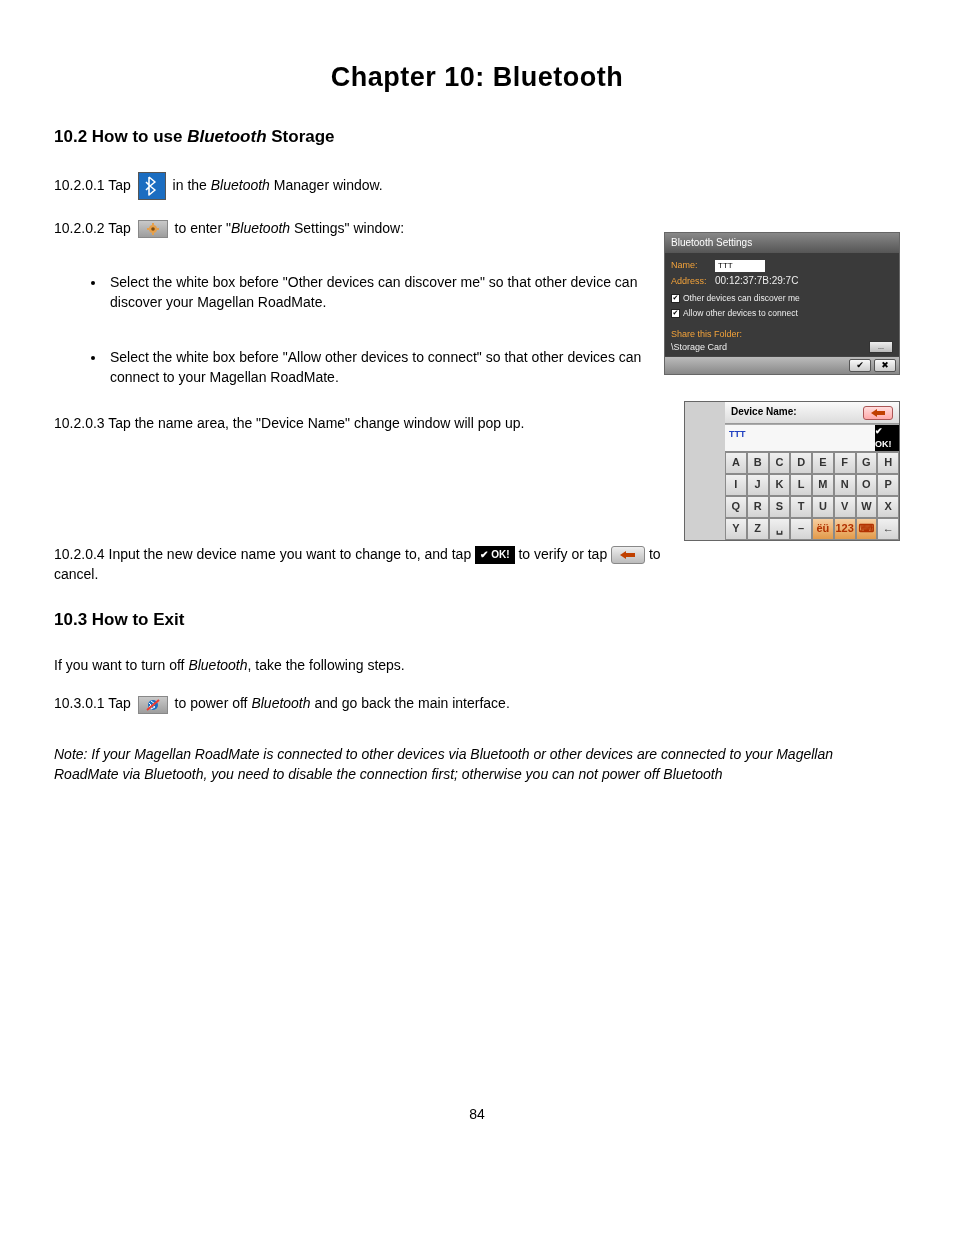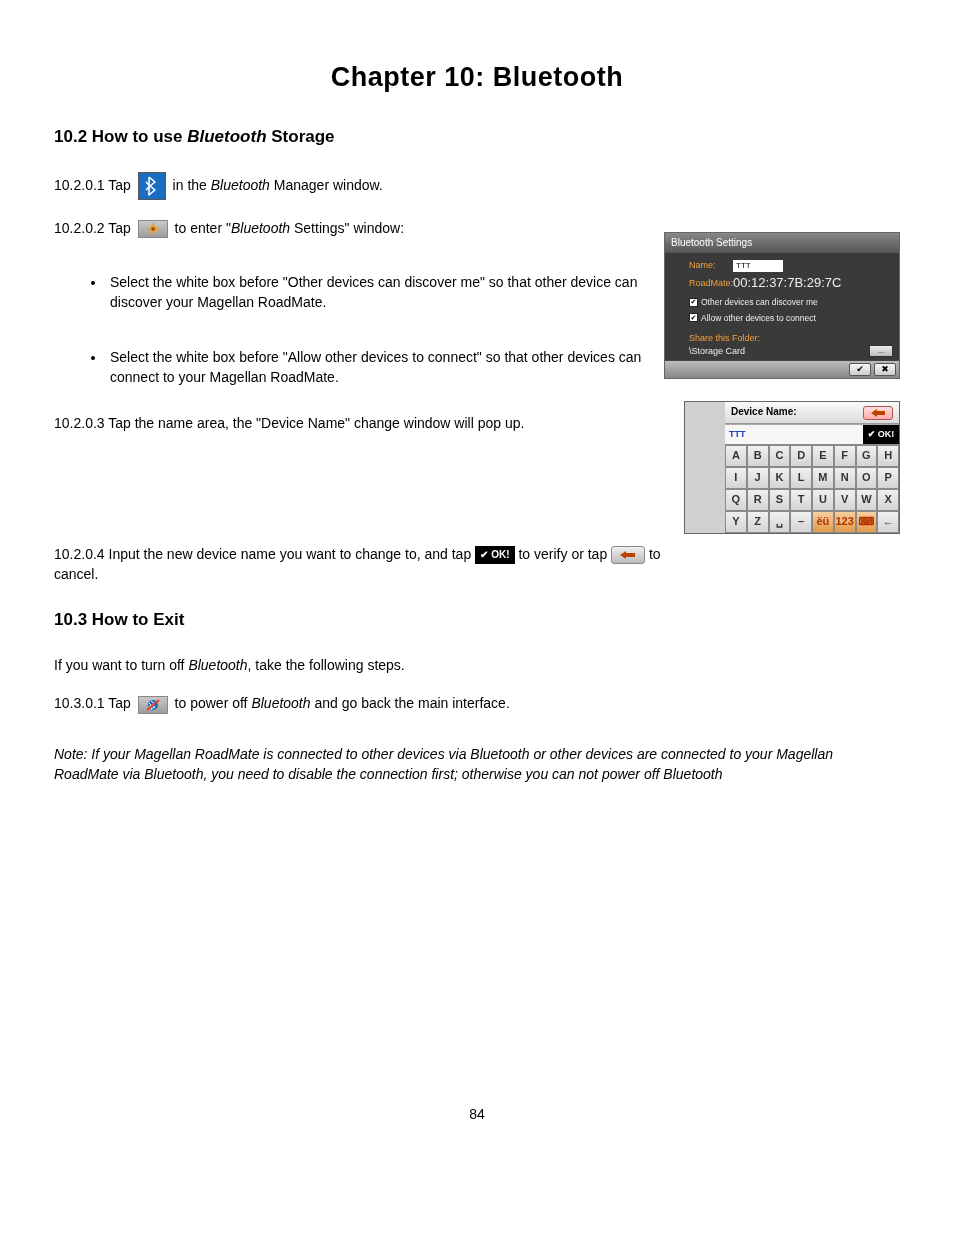--- a/index.html
+++ b/index.html
@@ -68,21 +68,21 @@
   .float-fig { float: right; margin: 0 0 20px 14px; }
   
   .bt-settings {
     width: 236px; border:1px solid #666; font-size: 9px;
     color:#fff; background:#3a3a3a;
   }
   .bt-header {
     background: linear-gradient(#888,#555);
     padding: 3px 6px; font-size: 10px;
   }
-  .bt-body { padding: 4px 6px 2px 24px; }
+  .bt-body { padding: 4px 6px 2px 6px; }
   .bt-row { margin: 2px 0; display:flex; align-items:center; }
   .bt-label { color:#f2a23a; width:44px; font-size:9px; }
   .bt-name-field {
     background:#fff; color:#000; padding:0 3px;
     min-width: 50px; height:12px; font-size:8px;
   }
   .bt-check-row { margin:3px 0; font-size:8.5px; color:#eee; display:flex; align-items:center; }
   .bt-check {
     width:9px; height:9px; background:#fff; border:1px solid #222;
     margin-right:3px; display:inline-flex; align-items:center; justify-content:center; font-size:7px; color:#000;
@@ -121,21 +121,21 @@
     border:1px solid #a55; border-radius:3px; display:flex;
     align-items:center; justify-content:center;
   }
   .kb-back svg { display:block; }
   .kb-input-row {
     display:flex; align-items:stretch; border-top:1px solid #aaa;
     border-bottom:1px solid #888; background:#f7f7f7;
   }
   .kb-input { flex:1; padding:3px 4px; font-size:9px; color:#2040c0; font-weight:bold; }
   .kb-ok {
-    width:36px; background:#000; color:#fff; font-size:9px; font-weight:bold;
+    width:24px; background:#000; color:#fff; font-size:9px; font-weight:bold;
     display:flex; align-items:center; justify-content:center;
   }
   .kb-grid { display:grid; grid-template-columns: repeat(8,1fr); }
   .kb-key {
     border:1px solid #8a8a8a; background:linear-gradient(#f0f0f0,#d4d4d4);
     height:22px; display:flex; align-items:center; justify-content:center;
     font-size:11px; font-weight:bold; color:#333;
   }
   .kb-key.warm { background:linear-gradient(#f7cfa0,#e29a4a); color:#7a2; color:#a33300;}
   .kb-key.warm { color:#b23200; }
@@ -151,22 +151,22 @@
 </div>
 
 <div class="float-fig bt-settings" style="margin-top:60px;">
   <div class="bt-header">Bluetooth Settings</div>
   <div class="bt-body">
     <div class="bt-row">
       <span class="bt-label">Name:</span>
       <span class="bt-name-field">TTT</span>
     </div>
     <div class="bt-row">
-      <span class="bt-label">RoadMate:</span>
-      <span style="font-size:13px;color:#eee;">00:12:37:7B:29:7C</span>
+      <span class="bt-label">Address:</span>
+      <span style="font-size:10px;color:#eee;">00:12:37:7B:29:7C</span>
     </div>
     <div class="bt-check-row">
       <span class="bt-check">✔</span>
       <span>Other devices can discover me</span>
     </div>
     <div class="bt-check-row">
       <span class="bt-check">✔</span>
       <span>Allow other devices to connect</span>
     </div>
     <div class="bt-share-label">Share this Folder:</div>

